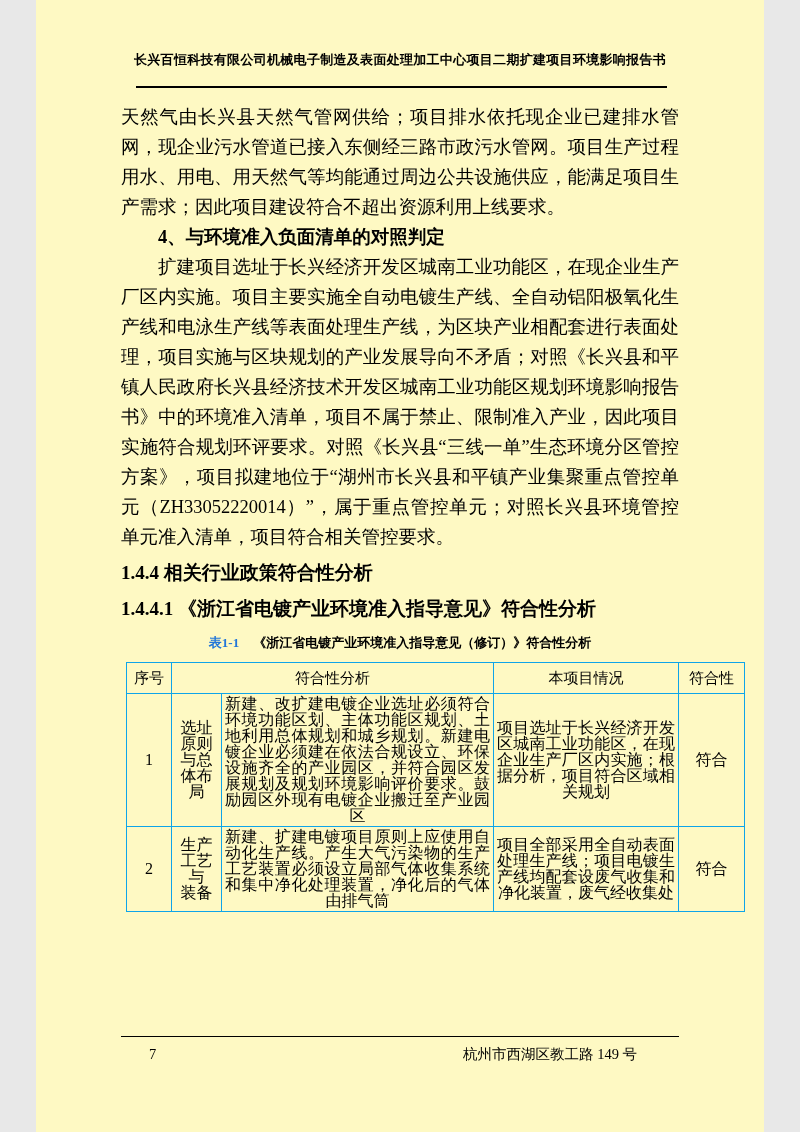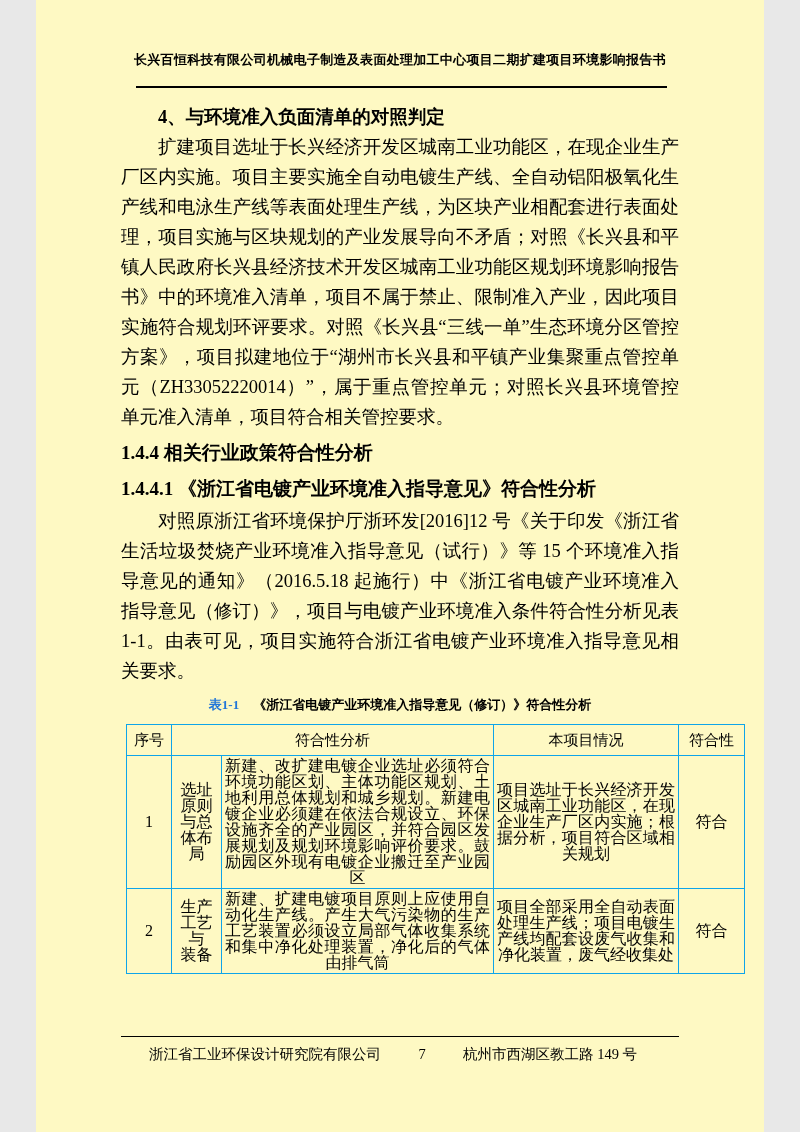--- a/index.html
+++ b/index.html
@@ -61,31 +61,31 @@
 </head>
 <body>
 
 <div class="page">
   <div class="content">
 
     <div class="doc-header">长兴百恒科技有限公司机械电子制造及表面处理加工中心项目二期扩建项目环境影响报告书</div>
     <hr class="header-rule">
 
     <div class="body-text">
+      <p class="para">天然气由长兴县天然气管网供给；项目排水依托现企业已建排水管网，现企业污水管道已接入东侧经三路市政污水管网。项目生产过程用水、用电、用天然气等均能通过周边公共设施供应，能满足项目生产需求；因此项目建设符合不超出资源利用上线要求。</p>
 
       <div class="sub-heading">4、与环境准入负面清单的对照判定</div>
 
       <p class="para indent">扩建项目选址于长兴经济开发区城南工业功能区，在现企业生产厂区内实施。项目主要实施全自动电镀生产线、全自动铝阳极氧化生产线和电泳生产线等表面处理生产线，为区块产业相配套进行表面处理，项目实施与区块规划的产业发展导向不矛盾；对照《长兴县和平镇人民政府长兴县经济技术开发区城南工业功能区规划环境影响报告书》中的环境准入清单，项目不属于禁止、限制准入产业，因此项目实施符合规划环评要求。对照《长兴县“三线一单”生态环境分区管控方案》，项目拟建地位于“湖州市长兴县和平镇产业集聚重点管控单元（ZH33052220014）”，属于重点管控单元；对照长兴县环境管控单元准入清单，项目符合相关管控要求。</p>
 
 
       <div class="sec-heading">1.4.4 相关行业政策符合性分析</div>
 
       <div class="sec-heading">1.4.4.1 《浙江省电镀产业环境准入指导意见》符合性分析</div>
 
-      <p class="para indent">对照原浙江省环境保护厅浙环发[2016]12 号《关于印发《浙江省生活垃圾焚烧产业环境准入指导意见（试行）》等 15 个环境准入指导意见的通知》（2016.5.18 起施行）中《浙江省电镀产业环境准入指导意见（修订）》，项目与电镀产业环境准入条件符合性分析见表 1-1。由表可见，项目实施符合浙江省电镀产业环境准入指导意见相关要求。</p>
 
       <div class="table-caption">
         <span class="caption-label" style="color: rgb(33, 118, 217);">表1-1</span><span>《浙江省电镀产业环境准入指导意见（修订）》符合性分析</span>
       </div>
 
       <table class="comp">
         <colgroup>
           <col style="width:45px">
             <col style="width:50px">
             <col style="width:272px">
@@ -121,17 +121,16 @@
             <td class="cell-just">新建、扩建电镀项目原则上应使用自动化生产线。产生大气污染物的生产工艺装置必须设立局部气体收集系统和集中净化处理装置，净化后的气体由排气筒</td>
             <td class="cell-just">项目全部采用全自动表面处理生产线；项目电镀生产线均配套设废气收集和净化装置，废气经收集处</td>
             <td class="cell-center">符合</td>
           </tr>
         </tbody>
       </table>
     </div>
   </div>
 
   <div class="page-footer">
-    <span>浙江省工业环保设计研究院有限公司</span>
     <span>7</span>
     <span>杭州市西湖区教工路 149 号</span>
   </div>
 </div>
 
 </body></html>

